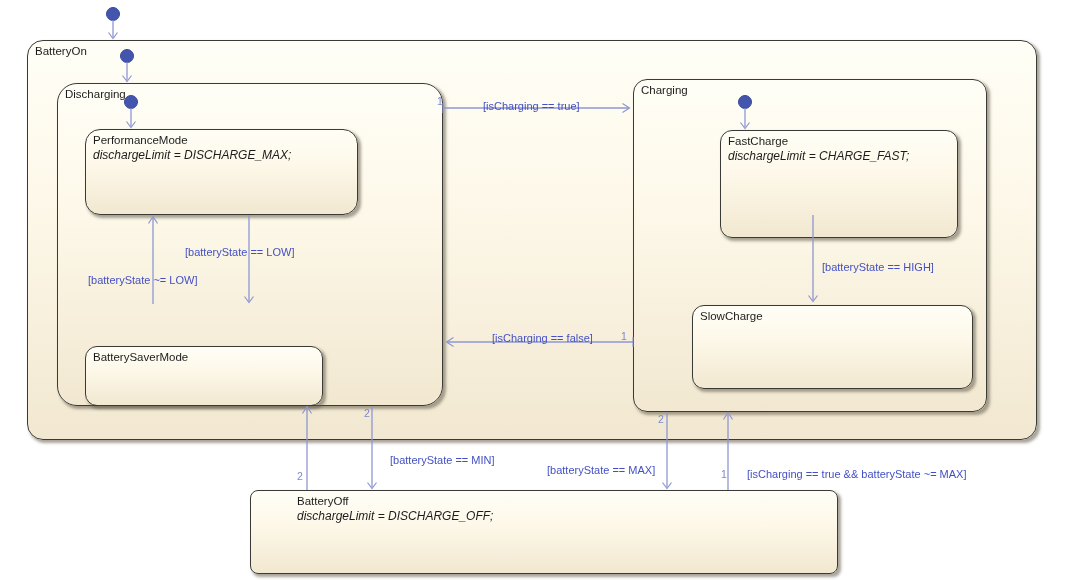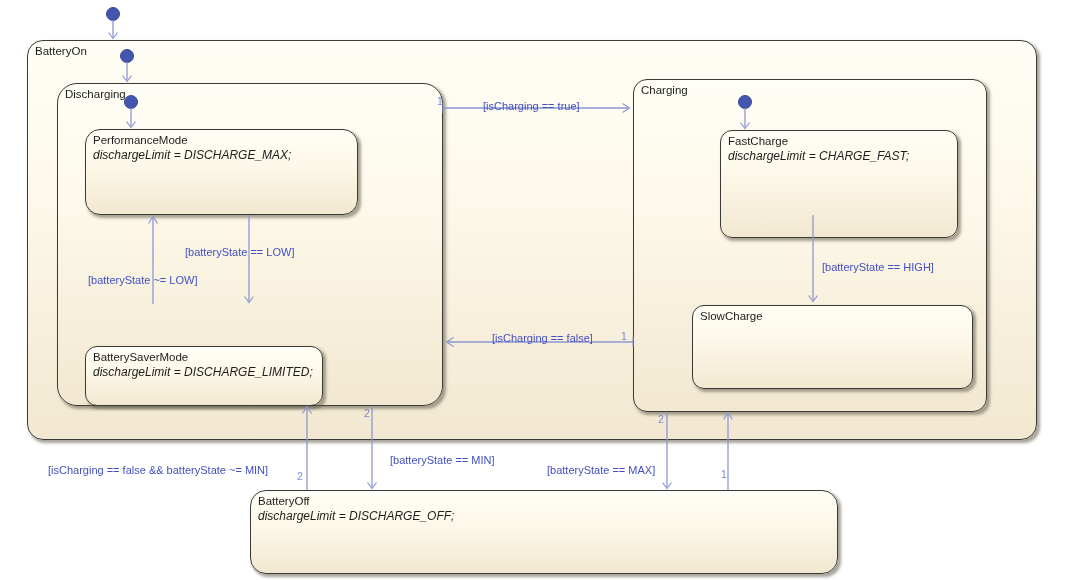--- a/index.html
+++ b/index.html
@@ -35,37 +35,36 @@
     <div class="state-name">Discharging</div>
   </div>
 
   <div class="state" style="left:85px;top:127px;width:273px;height:86px;border-radius:15px;">
     <div class="state-name">PerformanceMode</div>
     <div class="state-action">dischargeLimit = DISCHARGE_MAX;</div>
   </div>
 
   <div class="state" style="left:85px;top:302px;width:238px;height:60px;border-radius:12px;margin-top:42px;">
     <div class="state-name">BatterySaverMode</div>
-    <div class="state-action">dischargeLimit = DISCHARGE_LIMITED;</div>
   </div>
 
   <div class="state" style="left:633px;top:77px;width:354px;height:333px;border-radius:14px;">
     <div class="state-name">Charging</div>
   </div>
 
   <div class="state" style="left:692px;top:128px;width:238px;height:108px;border-radius:12px;margin-left:28px;">
     <div class="state-name">FastCharge</div>
     <div class="state-action">dischargeLimit = CHARGE_FAST;</div>
   </div>
 
   <div class="state" style="left:692px;top:303px;width:281px;height:84px;border-radius:12px;">
     <div class="state-name">SlowCharge</div>
   </div>
 
-  <div class="state" style="left:250px;top:488px;width:588px;height:84px;border-radius:16px;">
+  <div class="state" style="left:250px;top:488px;width:588px;height:84px;border-radius:8px;padding-left:39px;">
     <div class="state-name">BatteryOff</div>
     <div class="state-action">dischargeLimit = DISCHARGE_OFF;</div>
   </div>
 
   <svg width="1071" height="580" viewBox="0 0 1071 580">
 
     <g>
       <circle class="tdot" cx="113" cy="12" r="6.5"></circle>
       <line class="tline" x1="113" y1="18" x2="113" y2="35"></line>
       <polyline class="thead" points="108.5,30.5 113,36.5 117.5,30.5"></polyline>
@@ -136,22 +135,22 @@
       <polyline class="thead" points="723.5,417.5 728,410.5 732.5,417.5"></polyline>
     </g>
   </svg>
 
   <div class="t-label" style="left:483px;top:90px;">[isCharging == true]</div>
   <div class="t-label" style="left:492px;top:322px;">[isCharging == false]</div>
   <div class="t-label" style="left:185px;top:236px;">[batteryState == LOW]</div>
   <div class="t-label" style="left:88px;top:264px;">[batteryState ~= LOW]</div>
   <div class="t-label" style="left:822px;top:251px;">[batteryState == HIGH]</div>
   <div class="t-label" style="left:390px;top:444px;">[batteryState == MIN]</div>
-  <div class="t-label" style="left:48px;top:454px;">[isCharging == false &amp;&amp; batteryState ~= MIN]</div>
   <div class="t-label" style="left:547px;top:454px;">[batteryState == MAX]</div>
+  <div class="t-label" style="left:747px;top:458px;">[isCharging == true &amp;&amp; batteryState ~= MAX]</div>
 
   <div class="t-order" style="left:437px;top:94px;">1</div>
   <div class="t-order" style="left:621px;top:329px;">1</div>
   <div class="t-order" style="left:364px;top:406px;">2</div>
   <div class="t-order" style="left:297px;top:469px;">2</div>
   <div class="t-order" style="left:658px;top:412px;">2</div>
   <div class="t-order" style="left:721px;top:467px;">1</div>
 
 </div>
 

